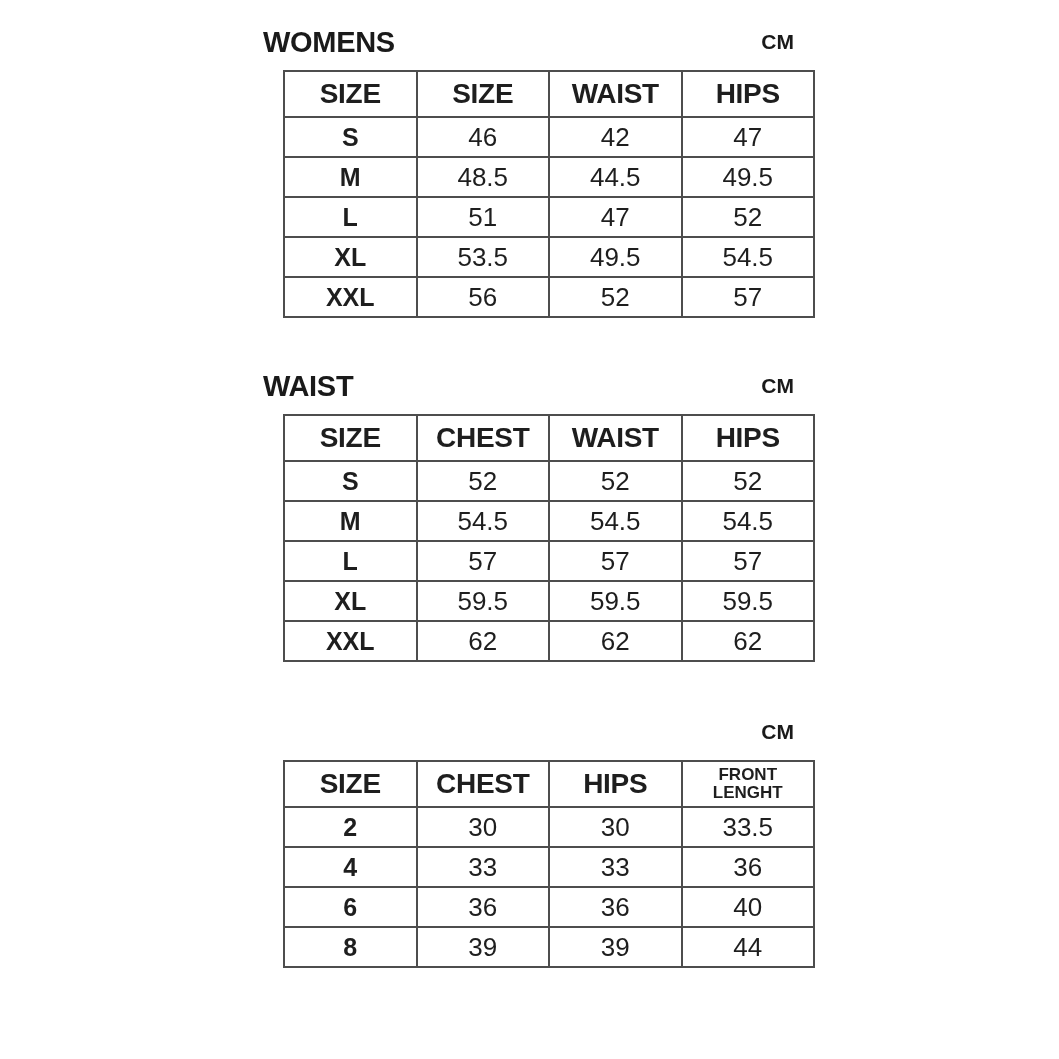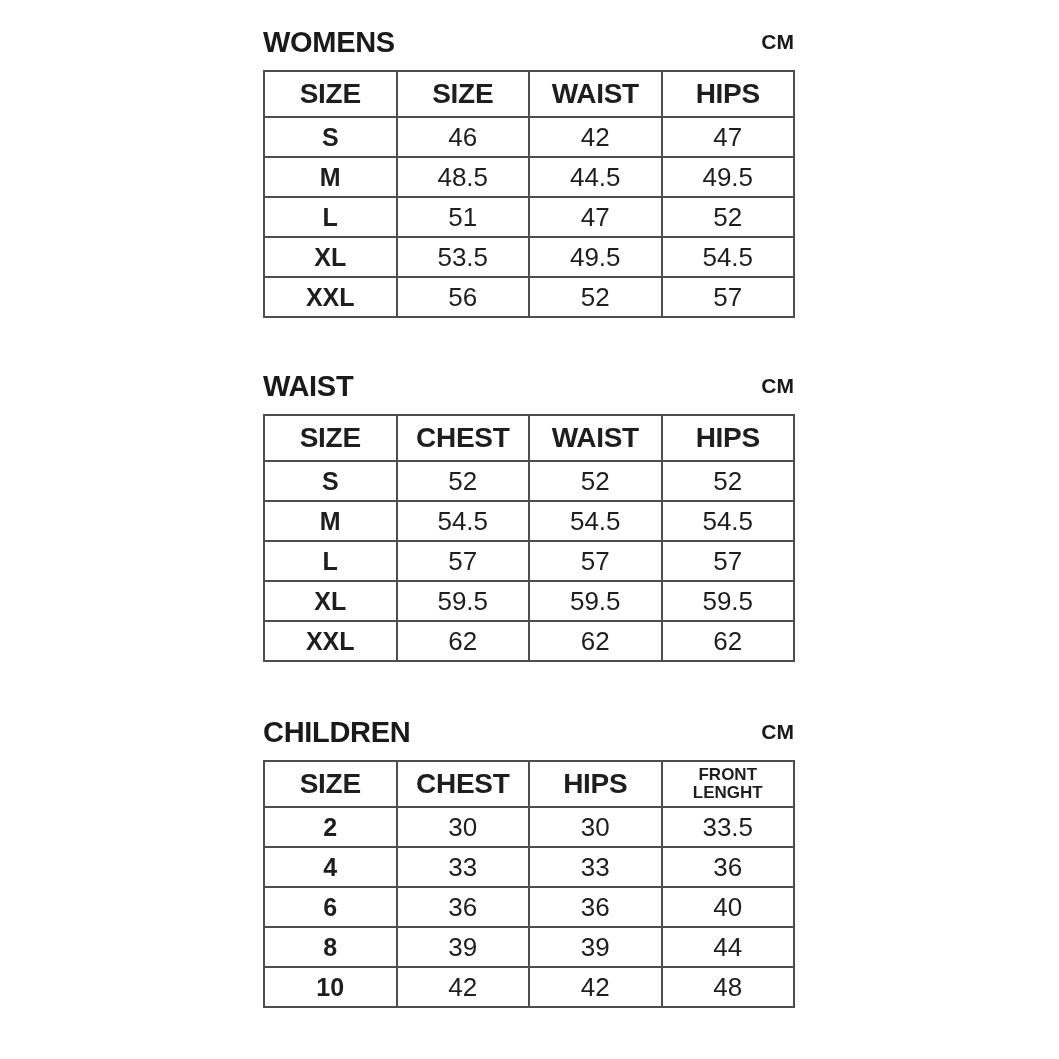--- a/index.html
+++ b/index.html
@@ -45,20 +45,21 @@
     bottom: 16px;
     font-size: 21px;
     font-weight: bold;
     color: #1a1a1a;
   }
 
   table.size-table {
     border-collapse: collapse;
     table-layout: fixed;
     width: 532px;
+    margin-left: 20px;
   }
   .size-table th, .size-table td {
     border: 2px solid #4d4d4d;
     text-align: center;
     vertical-align: middle;
     padding: 0;
     background: #ffffff;
   }
   .size-table thead th {
     height: 44px;
@@ -180,21 +181,20 @@
             <td>62</td>
             <td>62</td>
             <td>62</td>
           </tr>
         </tbody>
     </table>
   </section>
 
   <section class="chart-section">
     <div class="section-header">
-      <h2 class="section-title">CHILDREN</h2>
       <span class="unit-label">CM</span>
     </div>
     <table class="size-table">
       <thead>
           <tr>
             <th>SIZE</th>
             <th>CHEST</th>
             <th>HIPS</th>
             <th class="small">FRONT<br>LENGHT</th>
           </tr>
@@ -217,23 +217,17 @@
             <td>36</td>
             <td>36</td>
             <td>40</td>
           </tr>
           <tr>
             <th>8</th>
             <td>39</td>
             <td>39</td>
             <td>44</td>
           </tr>
-          <tr>
-            <th>10</th>
-            <td>42</td>
-            <td>42</td>
-            <td>48</td>
-          </tr>
         </tbody>
     </table>
   </section>
 
 </div>
 
 </body></html>

